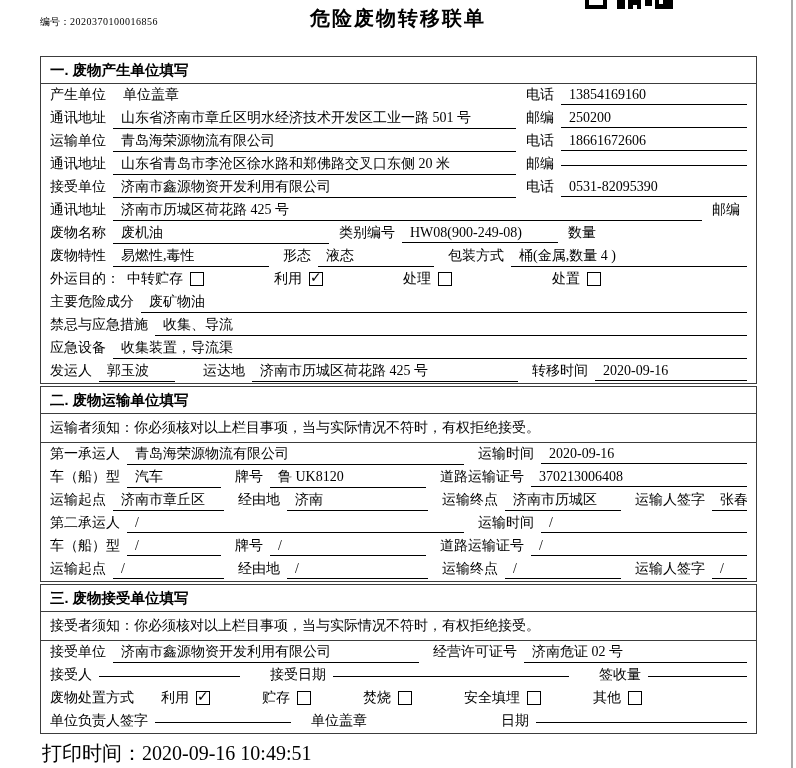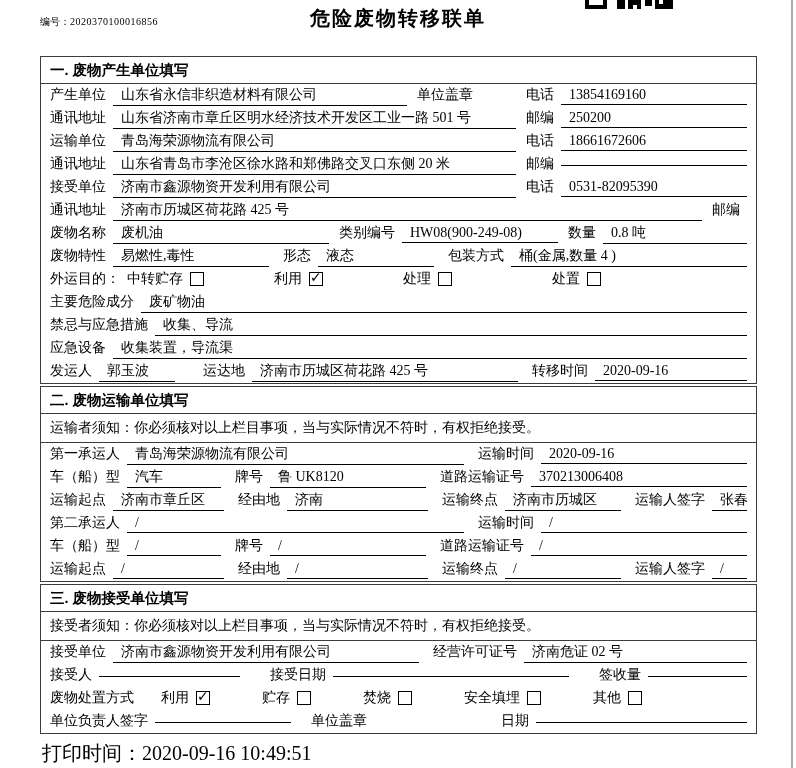--- a/index.html
+++ b/index.html
@@ -57,21 +57,20 @@
   <div class="doc-title">危险废物转移联单</div>
 </div>
 
 <div class="form">
 
   <section class="box">
     <div class="sec-header">一. 废物产生单位填写</div>
 
     <div class="row">
       <span class="lbl">产生单位</span>
-      <span class="val" style="width:278px">山东省永信非织造材料有限公司</span>
       <span class="lbl ml10">单位盖章</span>
       <span class="spacer"></span>
       <span class="lbl">电话</span>
       <span class="val" style="width:170px">13854169160</span>
     </div>
 
     <div class="row">
       <span class="lbl">通讯地址</span>
       <span class="val grow">山东省济南市章丘区明水经济技术开发区工业一路 501 号</span>
       <span class="lbl ml10">邮编</span>
@@ -104,21 +103,20 @@
       <span class="val grow">济南市历城区荷花路 425 号</span>
       <span class="lbl ml10">邮编</span>
     </div>
 
     <div class="row">
       <span class="lbl">废物名称</span>
       <span class="val" style="width:200px">废机油</span>
       <span class="lbl ml10">类别编号</span>
       <span class="val" style="width:140px">HW08(900-249-08)</span>
       <span class="lbl ml10">数量</span>
-      <span class="val grow">0.8 吨</span>
     </div>
 
     <div class="row">
       <span class="lbl">废物特性</span>
       <span class="val" style="width:140px">易燃性,毒性</span>
       <span class="lbl ml14">形态</span>
       <span class="val" style="width:100px">液态</span>
       <span class="lbl ml14">包装方式</span>
       <span class="val grow">桶(金属,数量 4 )</span>
     </div>

